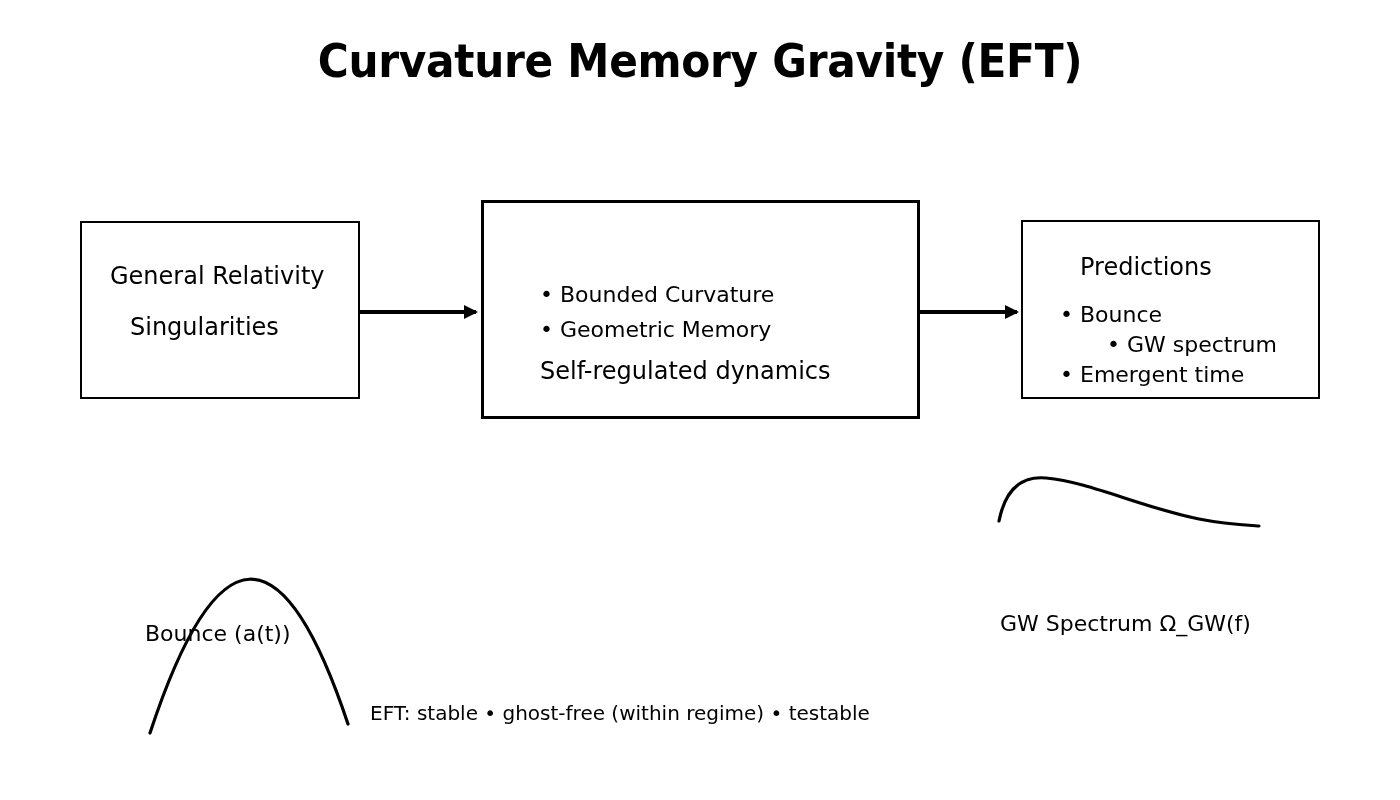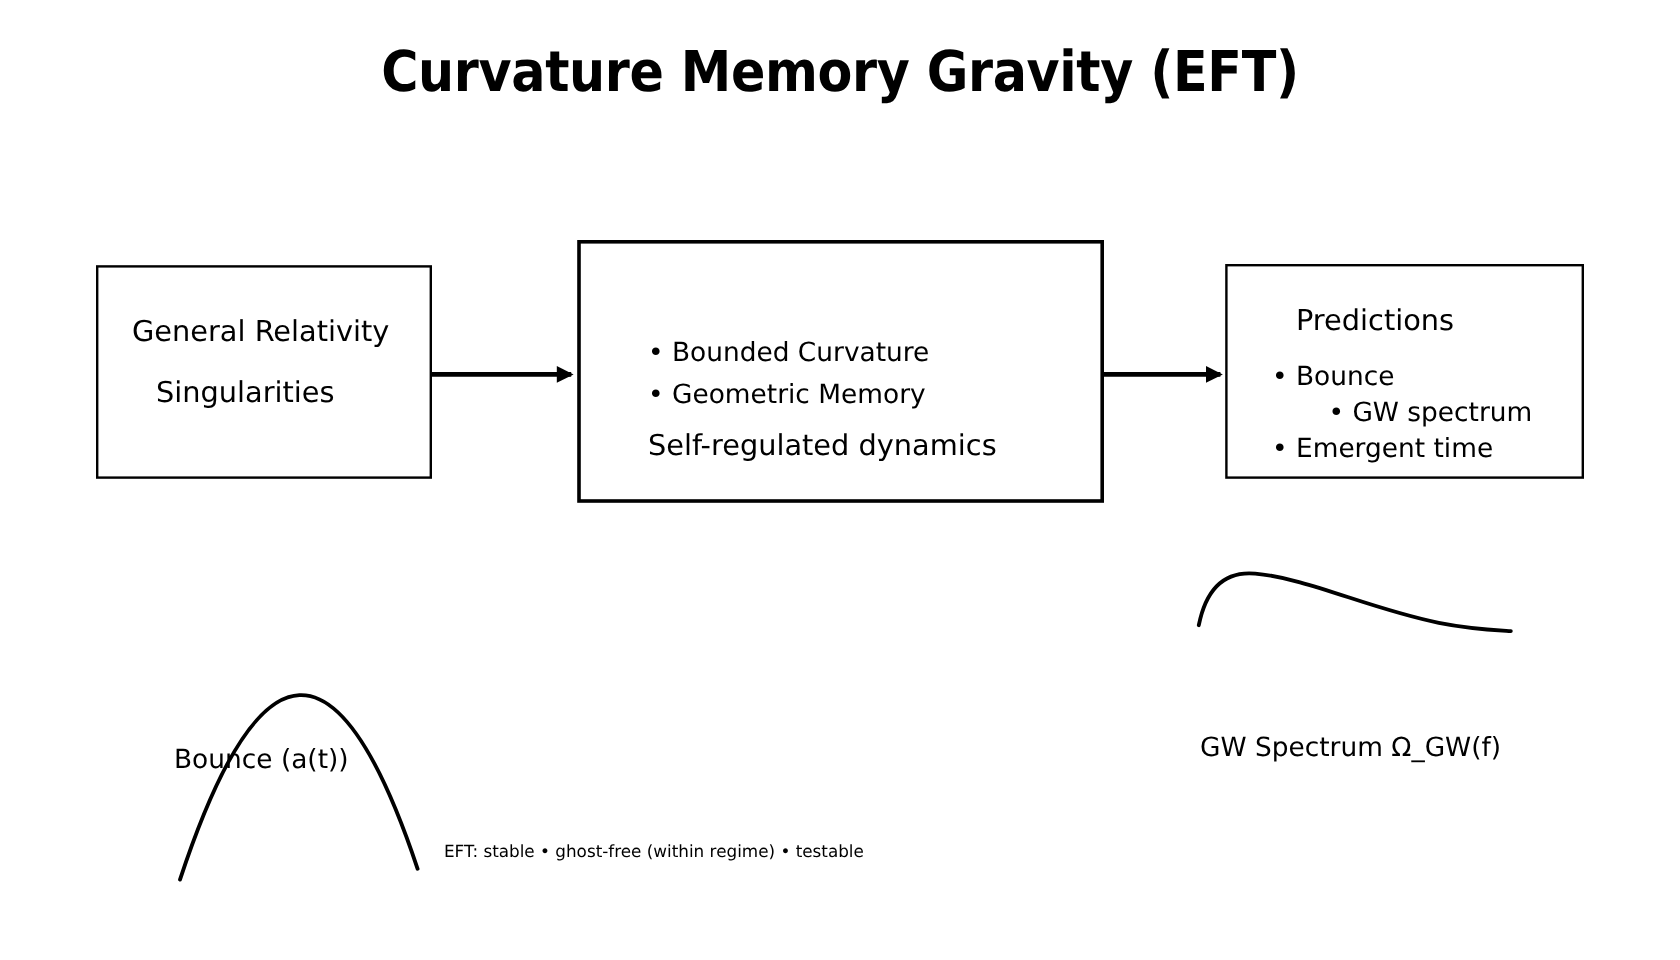--- a/index.html
+++ b/index.html
@@ -67,21 +67,21 @@
     pointer-events: none;
   }
 
   
   .figure-caption {
     font-size: 22px;
     line-height: 1;
     white-space: nowrap;
   }
   #footer-note {
-    font-size: 14px;
+    font-size: 20px;
     line-height: 1;
     white-space: nowrap;
     padding-left: 24px;
   }
 </style>
 </head>
 <body>
 
 <div id="canvas">
 

